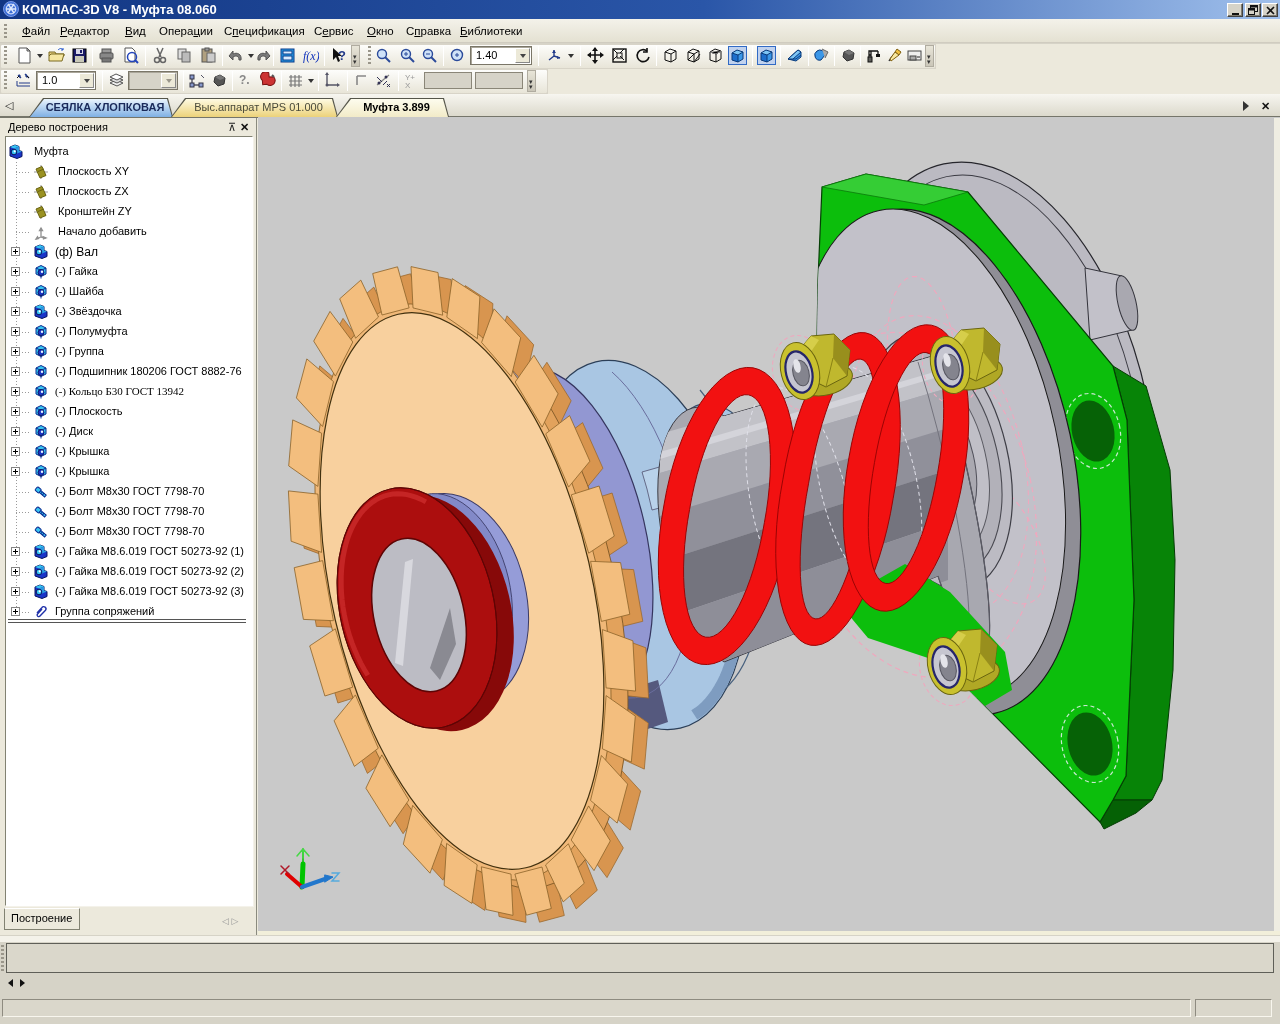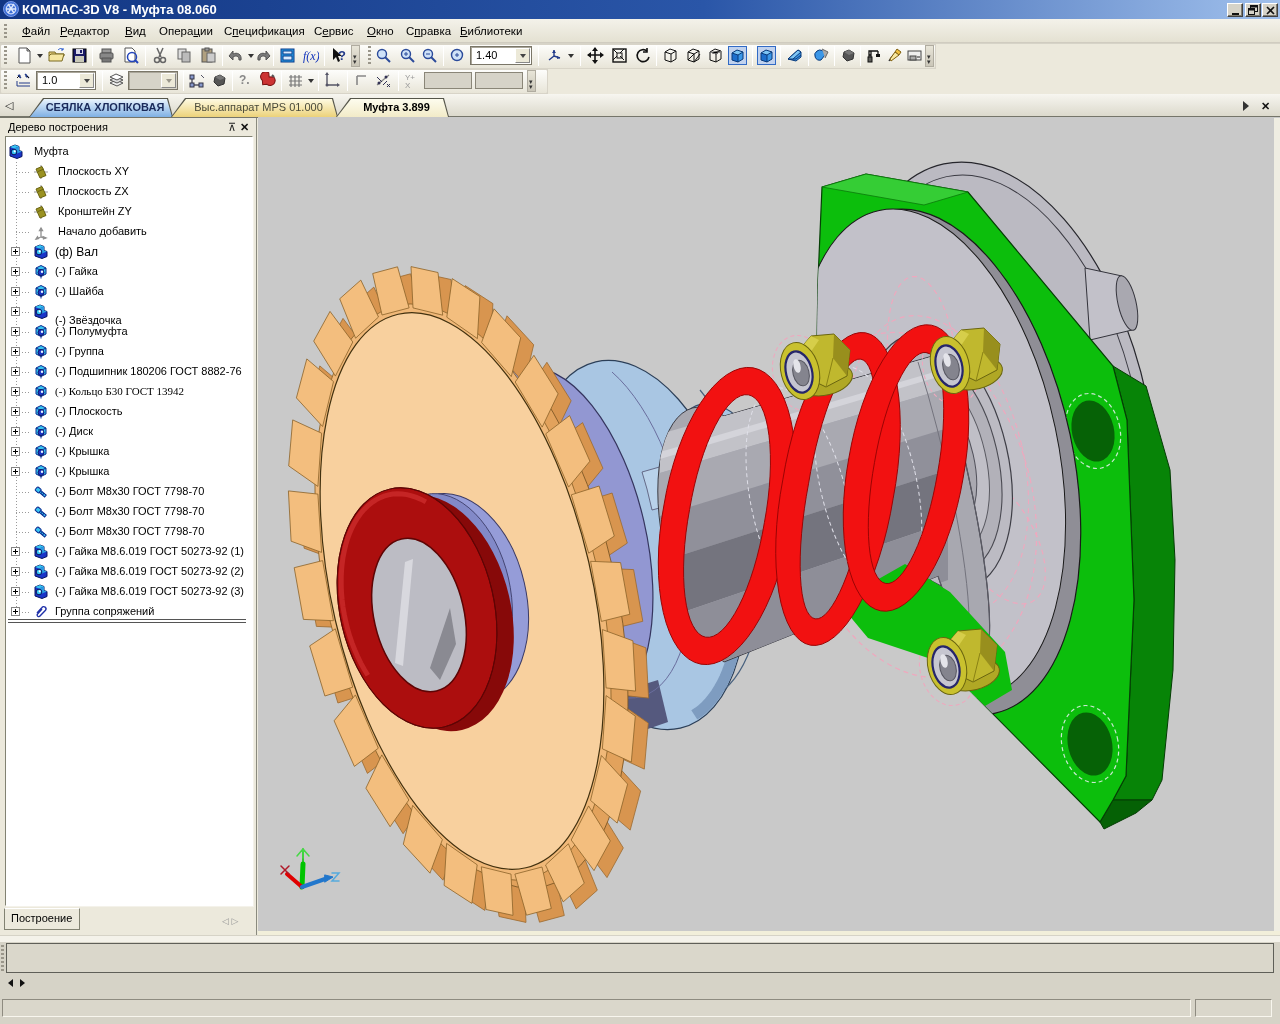--- a/index.html
+++ b/index.html
@@ -489,21 +489,21 @@
           <div style="position:absolute;left:1px;top:3px;width:5px;height:1px;background:#000;"></div>
           <div style="position:absolute;left:3px;top:1px;width:1px;height:5px;background:#000;"></div>
         </div>
         <div style="position:absolute;left:33px;top:304px;width:16px;height:16px;"><svg width="16" height="16" viewBox="0 0 16 16">
             <path d="M2,3 l5,-2 4,1.5 0,4 3,1 0,5 -5,2 -7,-2.5 z" fill="#1a35c8" stroke="#0a1560"></path>
             <path d="M2,3 l5,-2 4,1.5 -5,2 z" fill="#37c4f0"></path>
             <path d="M6,4.5 l5,-2 0,4 3,1 -5,2 z" fill="#2a9ae0"></path>
             <circle cx="6" cy="8" r="2.8" fill="#37c4f0" stroke="#0a1560"></circle>
             <circle cx="6.7" cy="7.3" r="1.1" fill="#fff"></circle>
           </svg></div>
-        <div style="position:absolute;left:55px;top:314px;font-size:11px;white-space:nowrap;">(-) Звёздочка</div>
+        <div style="position:absolute;left:55px;top:305px;font-size:11px;white-space:nowrap;">(-) Звёздочка</div>
         <div style="position:absolute;left:16px;top:332px;width:14px;height:1px;background:repeating-linear-gradient(90deg,#9a9a9a 0 1px,transparent 1px 3px);"></div>
         <div style="position:absolute;left:11px;top:327px;width:9px;height:9px;background:#fff;border:1px solid #848484;">
           <div style="position:absolute;left:1px;top:3px;width:5px;height:1px;background:#000;"></div>
           <div style="position:absolute;left:3px;top:1px;width:1px;height:5px;background:#000;"></div>
         </div>
         <div style="position:absolute;left:33px;top:324px;width:16px;height:16px;"><svg width="16" height="16" viewBox="0 0 16 16">
             <path d="M3,4 l5,-2.5 5,2.5 0,6 -5,2.5 -5,-2.5 z" fill="#37c4f0" stroke="#0a2a90"></path>
             <path d="M3,4 l5,2.5 5,-2.5 M8,6.5 l0,8" fill="none" stroke="#0a2a90"></path>
             <circle cx="8" cy="8.5" r="3" fill="#1a35c8" stroke="#0a1560"></circle>
             <circle cx="9" cy="7.8" r="1.2" fill="#e8f8ff"></circle>

